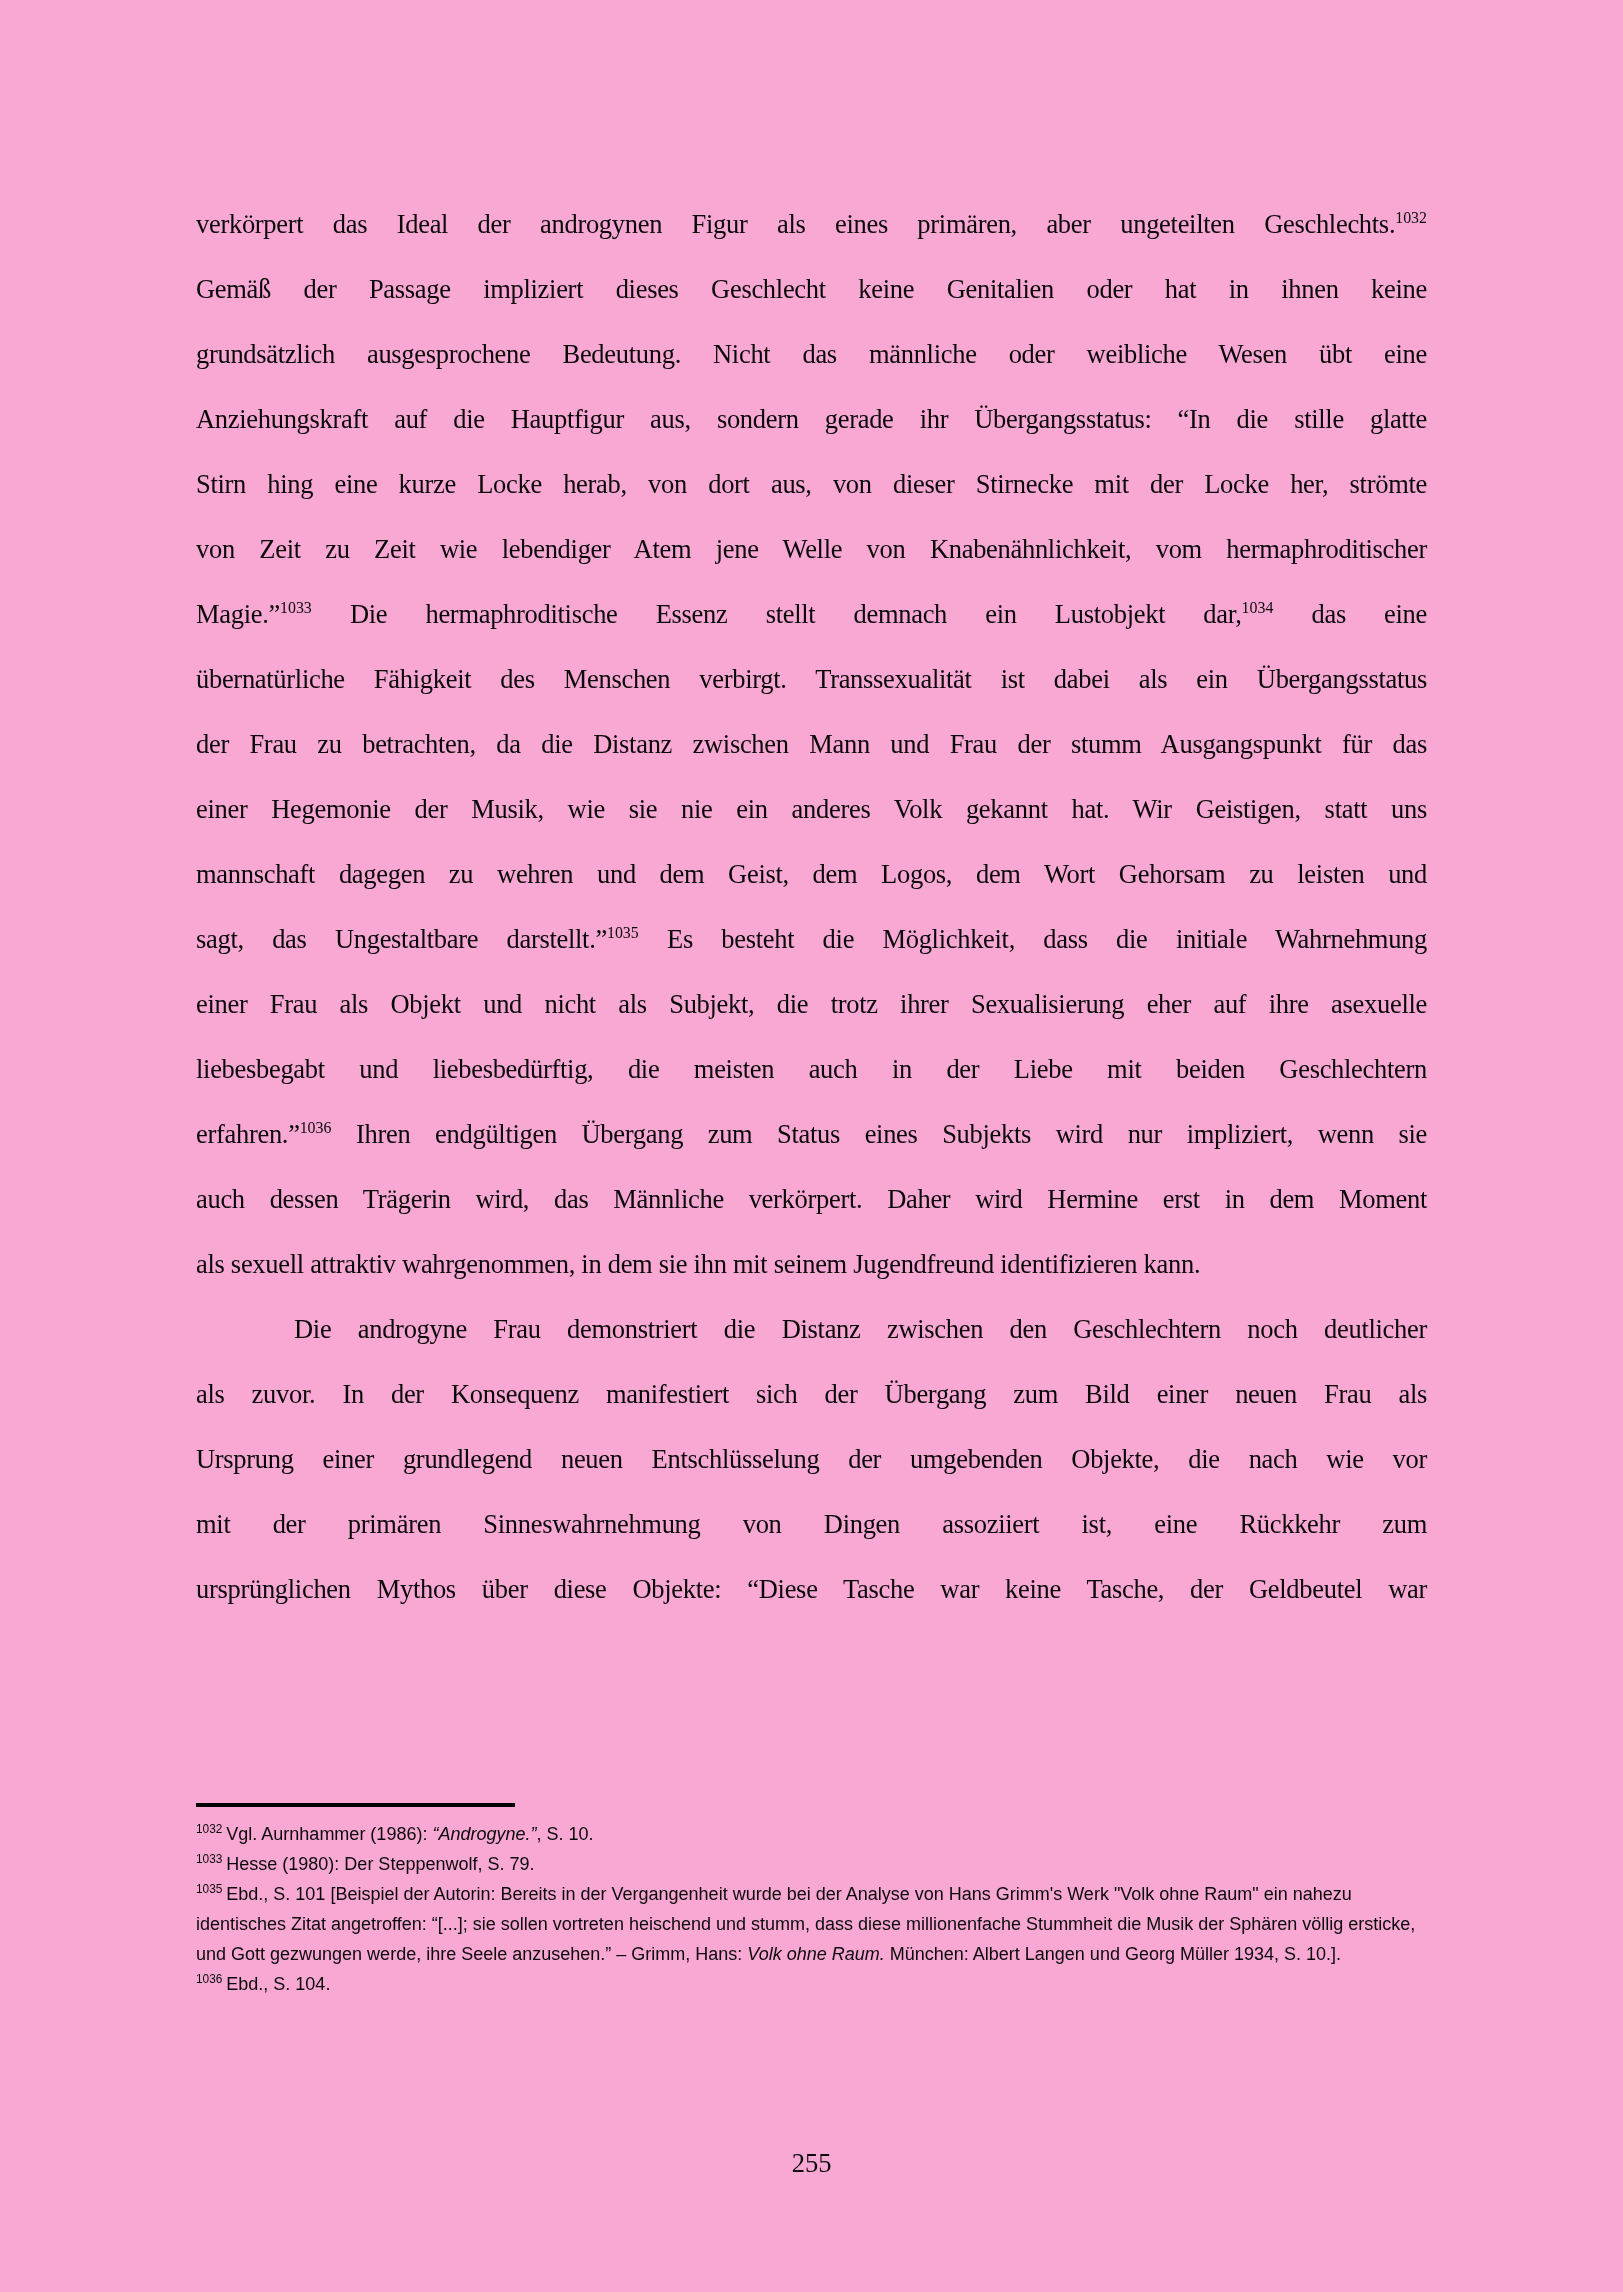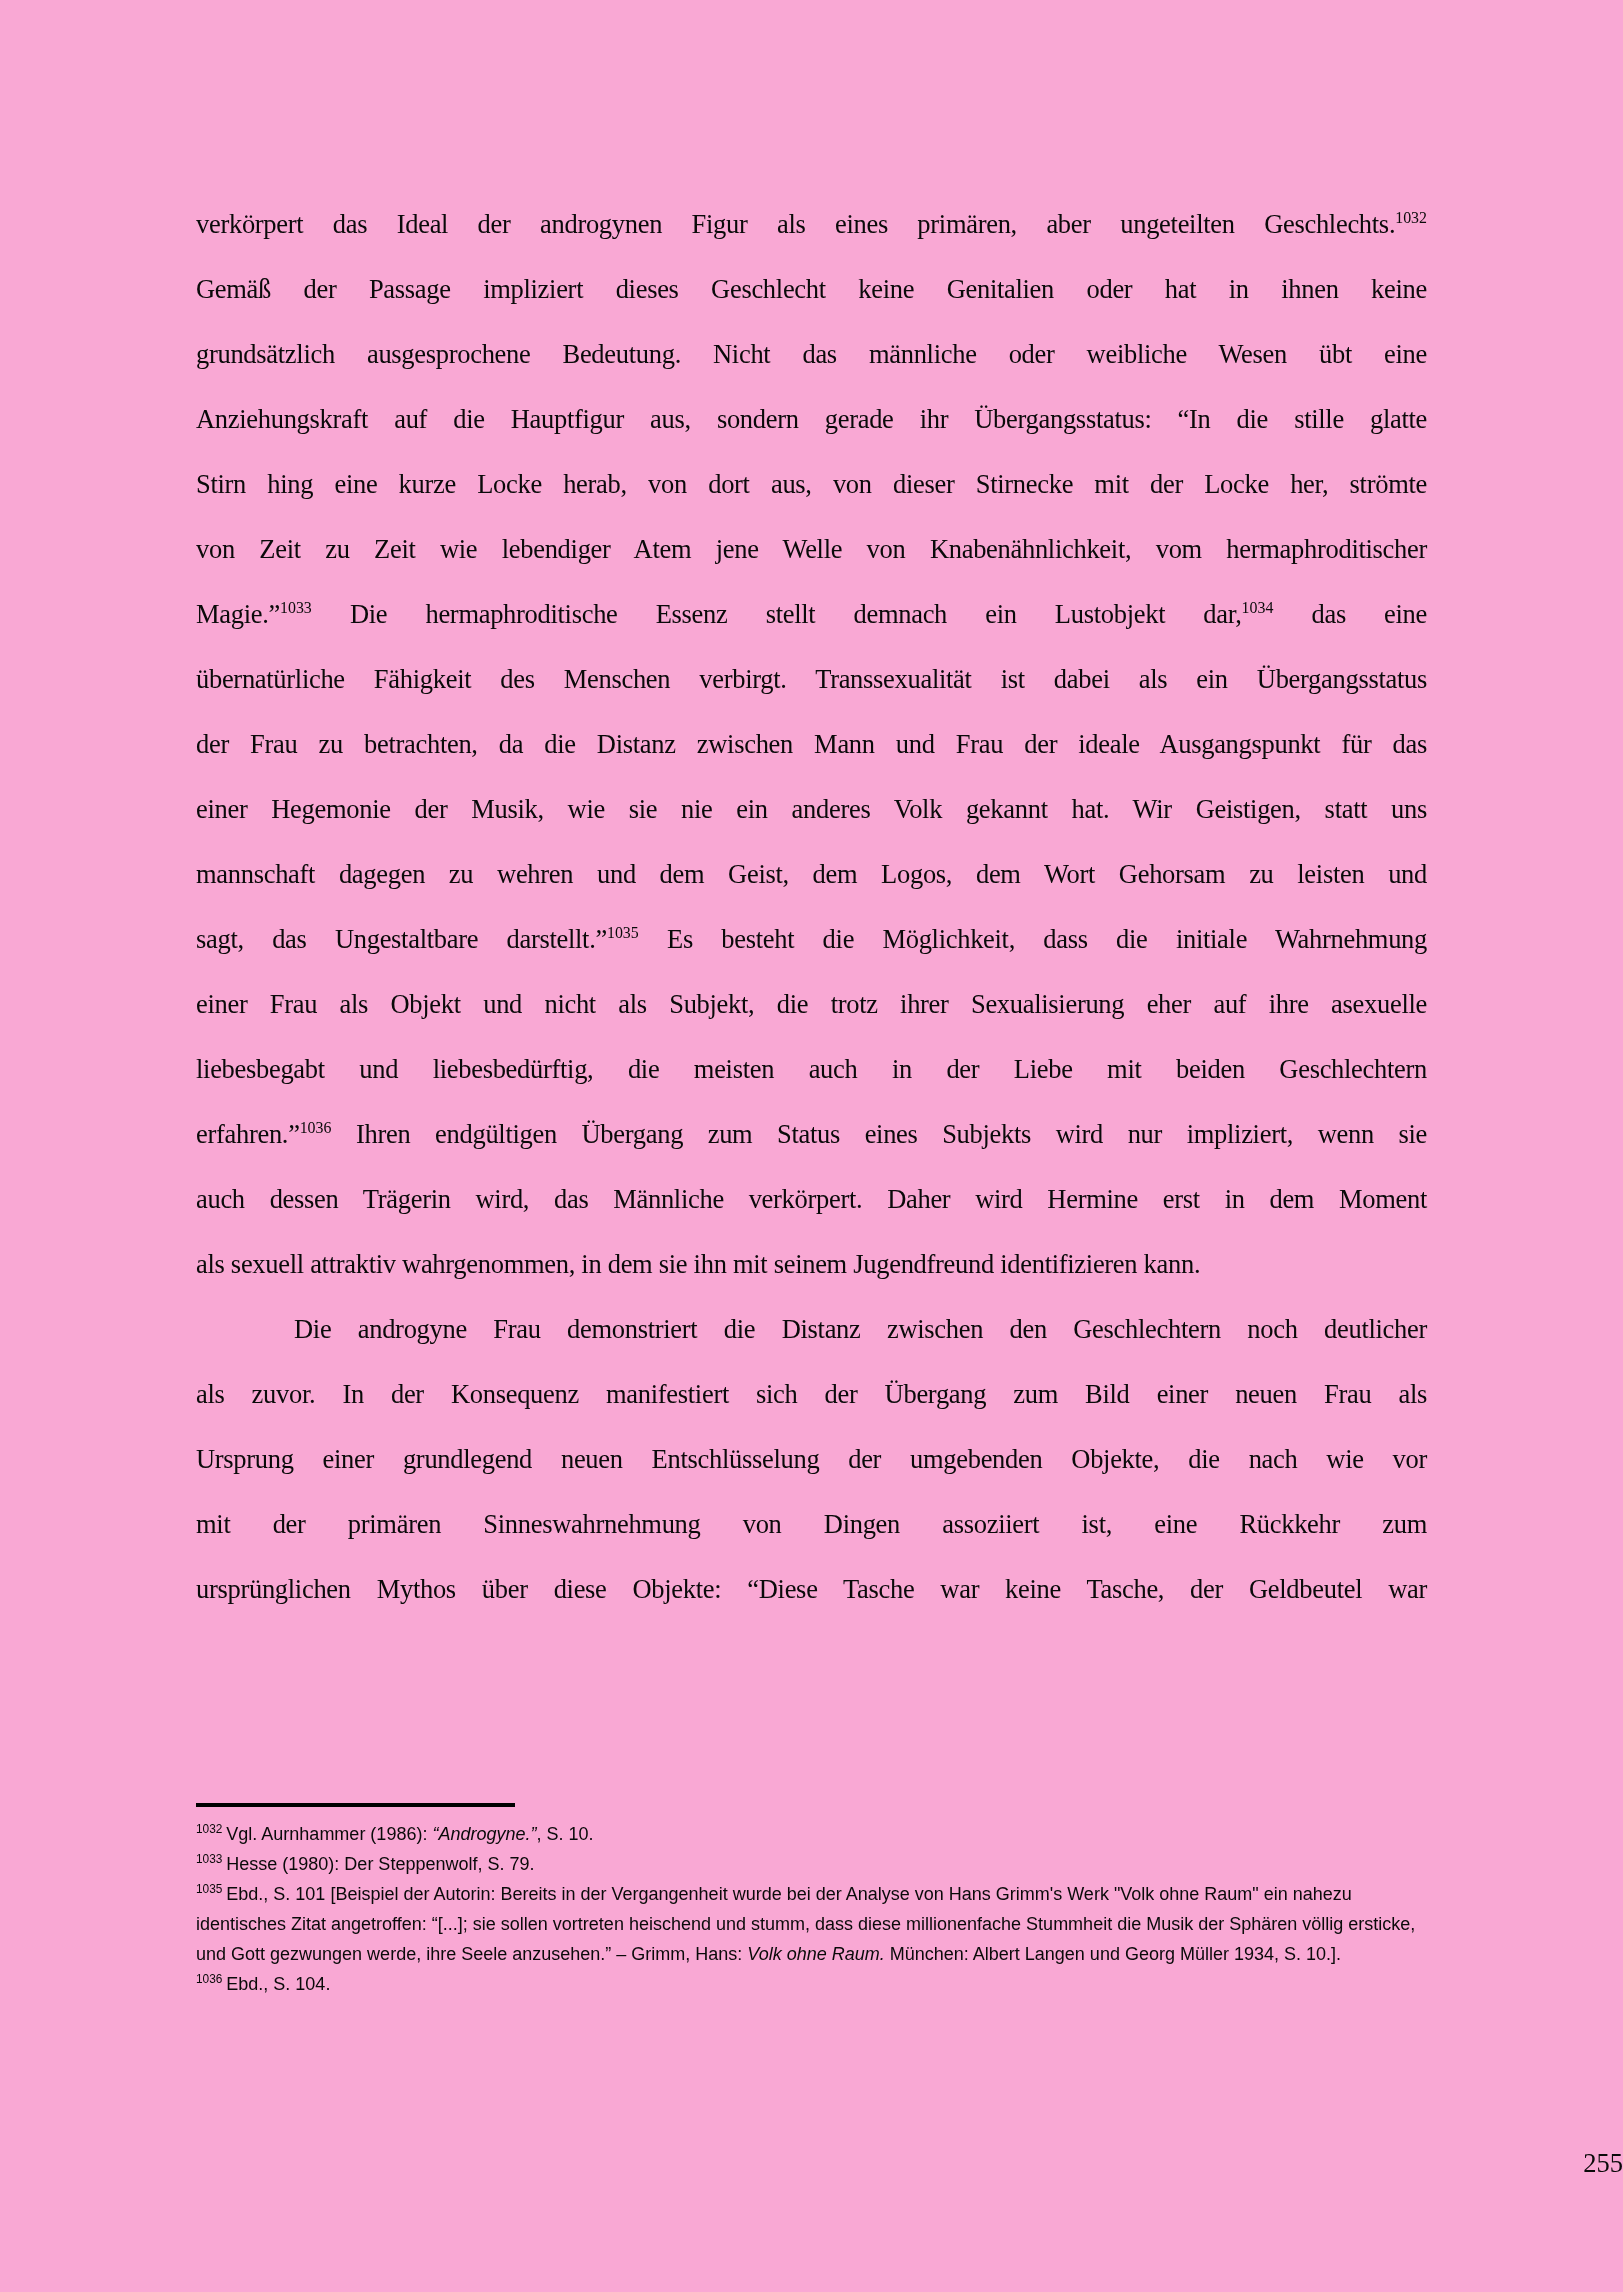--- a/index.html
+++ b/index.html
@@ -76,41 +76,41 @@
     line-height: 0;
     margin-right: 3.9px;
   }
   .italic { font-style: italic; }
   
   .page-number {
     position: absolute;
     left: 0;
     top: 2148px;
     width: 100%;
-    text-align: right;
+    text-align: center;
     font-family: "Liberation Serif", serif;
     font-size: 26.5px;
     color: #0a0a0a;
   }
 </style>
 </head>
 <body>
 
 <div class="page">
   <div class="body-text">
       <div class="paragraph">
         <div class="line"><span>verkörpert das Ideal der androgynen Figur als eines primären, aber ungeteilten Geschlechts.</span><sup>1032</sup></div>
         <div class="line"><span>Gemäß der Passage impliziert dieses Geschlecht keine Genitalien oder hat in ihnen keine</span></div>
         <div class="line"><span>grundsätzlich ausgesprochene Bedeutung. Nicht das männliche oder weibliche Wesen übt eine</span></div>
         <div class="line"><span>Anziehungskraft auf die Hauptfigur aus, sondern gerade ihr Übergangsstatus: “In die stille glatte</span></div>
         <div class="line"><span>Stirn hing eine kurze Locke herab, von dort aus, von dieser Stirnecke mit der Locke her, strömte</span></div>
         <div class="line"><span>von Zeit zu Zeit wie lebendiger Atem jene Welle von Knabenähnlichkeit, vom hermaphroditischer</span></div>
         <div class="line"><span>Magie.”</span><sup>1033</sup><span> Die hermaphroditische Essenz stellt demnach ein Lustobjekt dar,</span><sup>1034</sup><span> das eine</span></div>
         <div class="line"><span>übernatürliche Fähigkeit des Menschen verbirgt. Transsexualität ist dabei als ein Übergangsstatus</span></div>
-        <div class="line"><span>der Frau zu betrachten, da die Distanz zwischen Mann und Frau der ideale Ausgangspunkt für das</span></div>
+        <div class="line"><span>der Frau zu betrachten, da die Distanz zwischen Mann und Frau der stumm Ausgangspunkt für das</span></div>
         <div class="line"><span>einer Hegemonie der Musik, wie sie nie ein anderes Volk gekannt hat. Wir Geistigen, statt uns</span></div>
         <div class="line"><span>mannschaft dagegen zu wehren und dem Geist, dem Logos, dem Wort Gehorsam zu leisten und</span></div>
         <div class="line"><span>sagt, das Ungestaltbare darstellt.”</span><sup>1035</sup><span> Es besteht die Möglichkeit, dass die initiale Wahrnehmung</span></div>
         <div class="line"><span>einer Frau als Objekt und nicht als Subjekt, die trotz ihrer Sexualisierung eher auf ihre asexuelle</span></div>
         <div class="line"><span>liebesbegabt und liebesbedürftig, die meisten auch in der Liebe mit beiden Geschlechtern</span></div>
         <div class="line"><span>erfahren.”</span><sup>1036</sup><span> Ihren endgültigen Übergang zum Status eines Subjekts wird nur impliziert, wenn sie</span></div>
         <div class="line"><span>auch dessen Trägerin wird, das Männliche verkörpert. Daher wird Hermine erst in dem Moment</span></div>
         <div class="line no-just"><span>als sexuell attraktiv wahrgenommen, in dem sie ihn mit seinem Jugendfreund identifizieren kann.</span></div>
       </div>
       <div class="paragraph">

